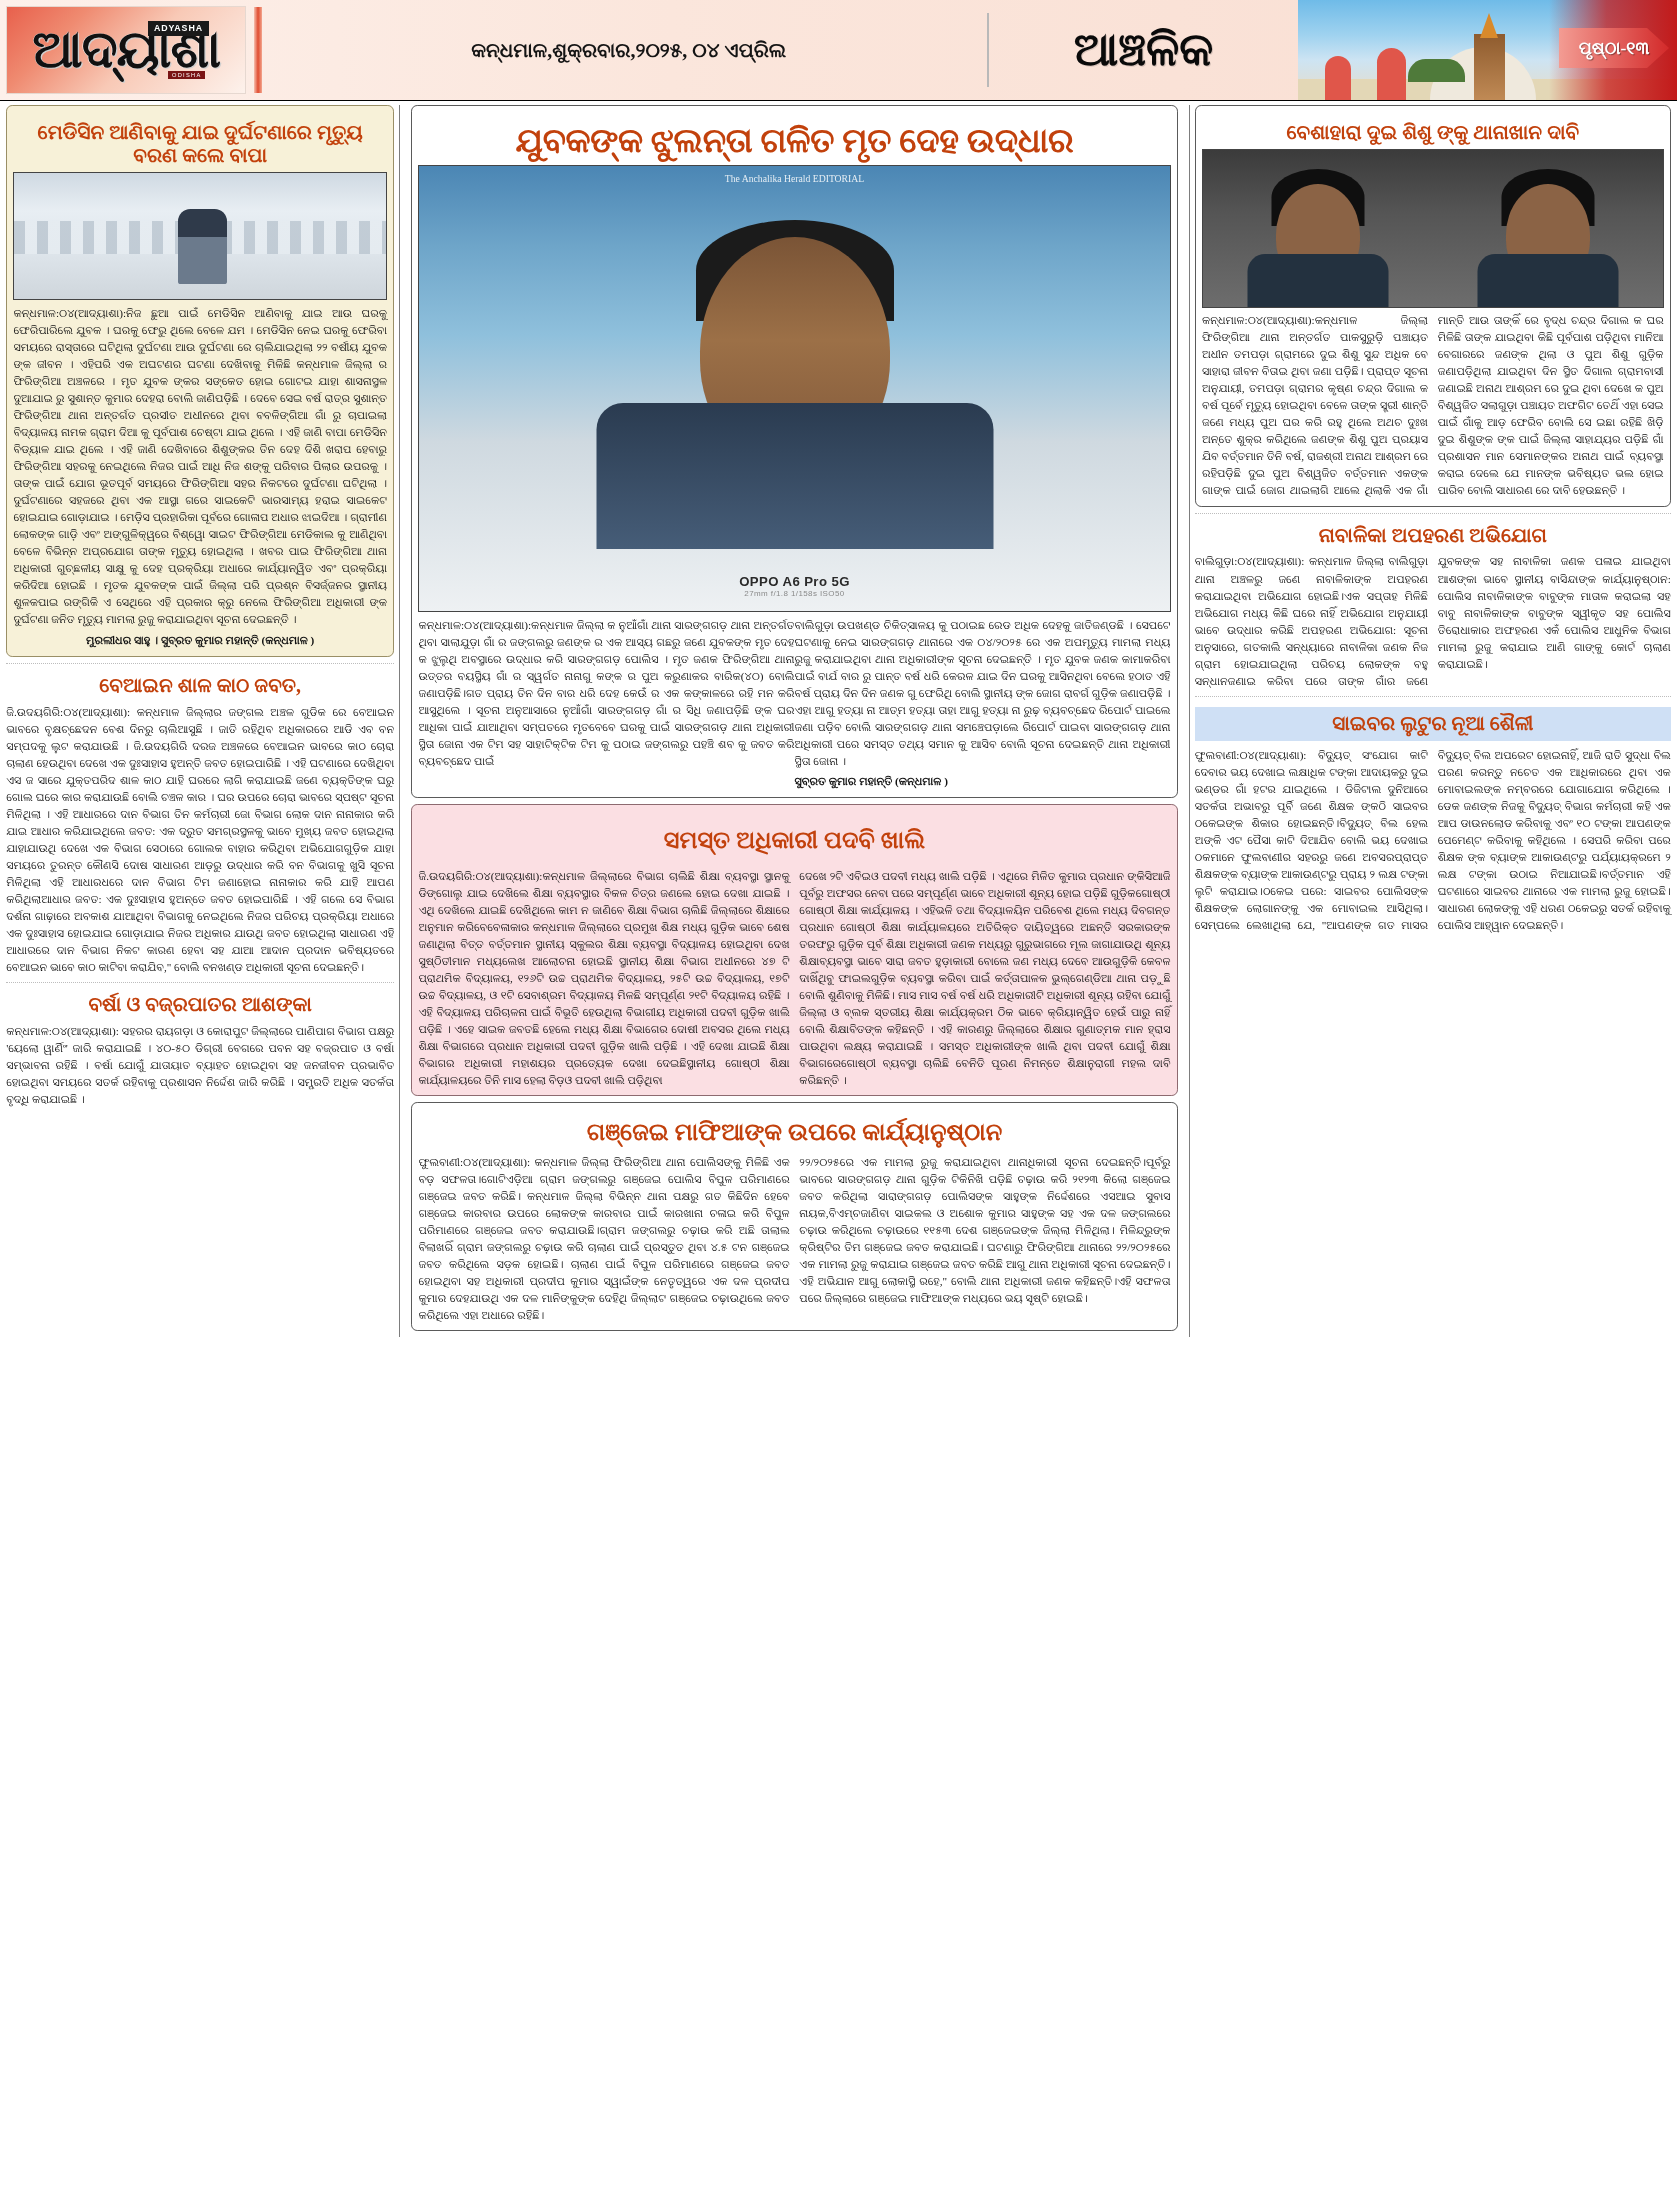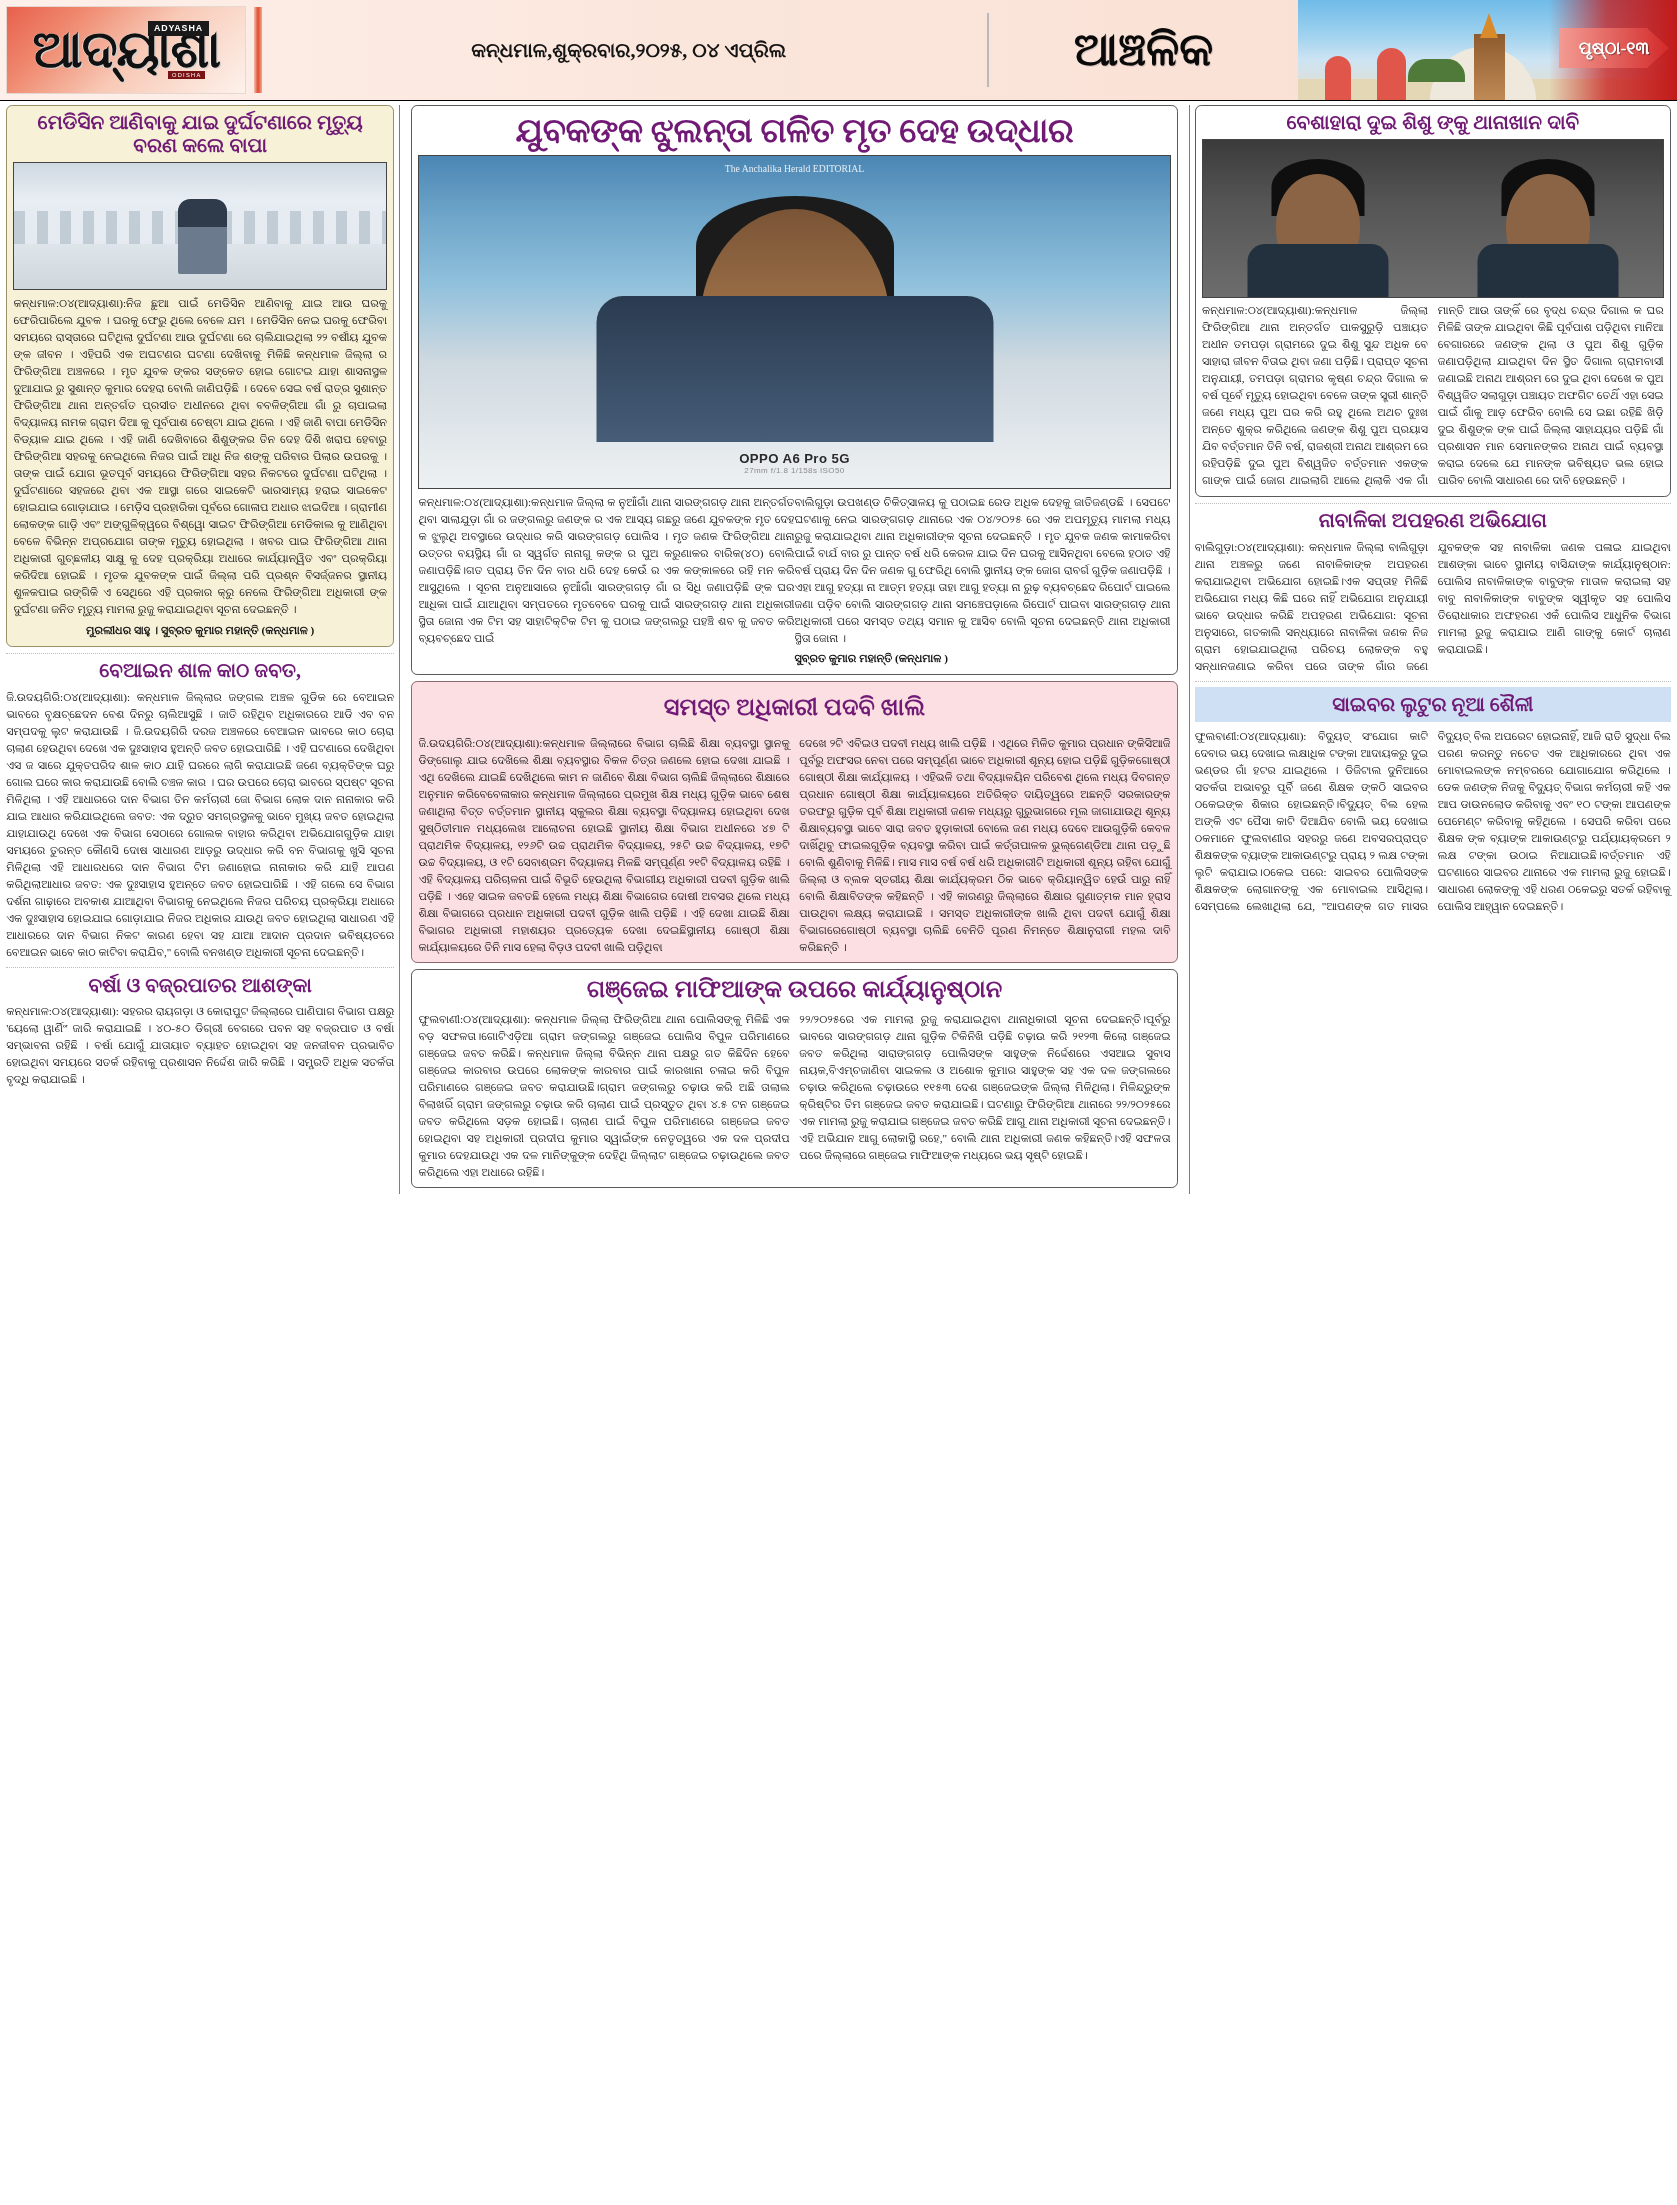--- a/index.html
+++ b/index.html
@@ -138,23 +138,24 @@
     margin-bottom: 6.2px;
     background:#fff;
   }
   .card.cream { background: #f7f1d8; border-color:#9a8f66; }
   .card.pink  { background: #fbdfe3; border-color:#8d6a70; }
   .card.flat  { border:none; border-radius:0; padding:0; }
 
   .hl {
     text-align: center;
     font-weight: bold;
-    color:#701a75;
+    color:#c2410c;
     font-family:"Liberation Serif","DejaVu Serif",serif;
     line-height: 1.18;
+    margin-top: 10px;
   }
   .hl-xl { font-size: 34px; letter-spacing:-0.4px; }
   .hl-lg { font-size: 24px; }
   .hl-md { font-size: 20px; }
   .hl-blue  { background:#cfe0f5; padding: 5.3px 3.5px; }
   .hl-pinkbar { background:#fbdfe3; padding: 7px 3.5px; }
 
   .photo {
     width: 100%;
     border: 0.9px solid #444;
@@ -173,21 +174,21 @@
     background: repeating-linear-gradient(90deg,#bcc7d1 0 11.5px,#e6ecf1 11.5px 23px);
     opacity:.85;
   }
   .photo-lab::after{
     content:""; position:absolute; left:44%; top:28%; width:49px;height:75px;
     background: linear-gradient(to bottom,#2f3a4a 0 38%, #6b7a8c 38% 100%);
     border-radius: 12.3px 12.3px 2.6px 2.6px;
   }
 
   .photo-man {
-    height: 334px;
+    height: 447px;
     background: linear-gradient(to bottom,#4b86b4 0%, #6ea5c9 18%, #8fc0dc 38%, #cfd9e0 62%, #eef1f3 100%);
   }
   .photo-man .face {
     position:absolute; left:50%; top:16%; transform:translateX(-50%);
     width: 190px; height: 229px; border-radius: 50% 50% 46% 46%;
     background: linear-gradient(to bottom,#7a5436,#9c7047 45%,#80583a 100%);
   }
   .photo-man .hair {
     position:absolute; left:50%; top:12%; transform:translateX(-50%);
     width: 198px; height: 101px; border-radius: 50% 50% 0 0;

